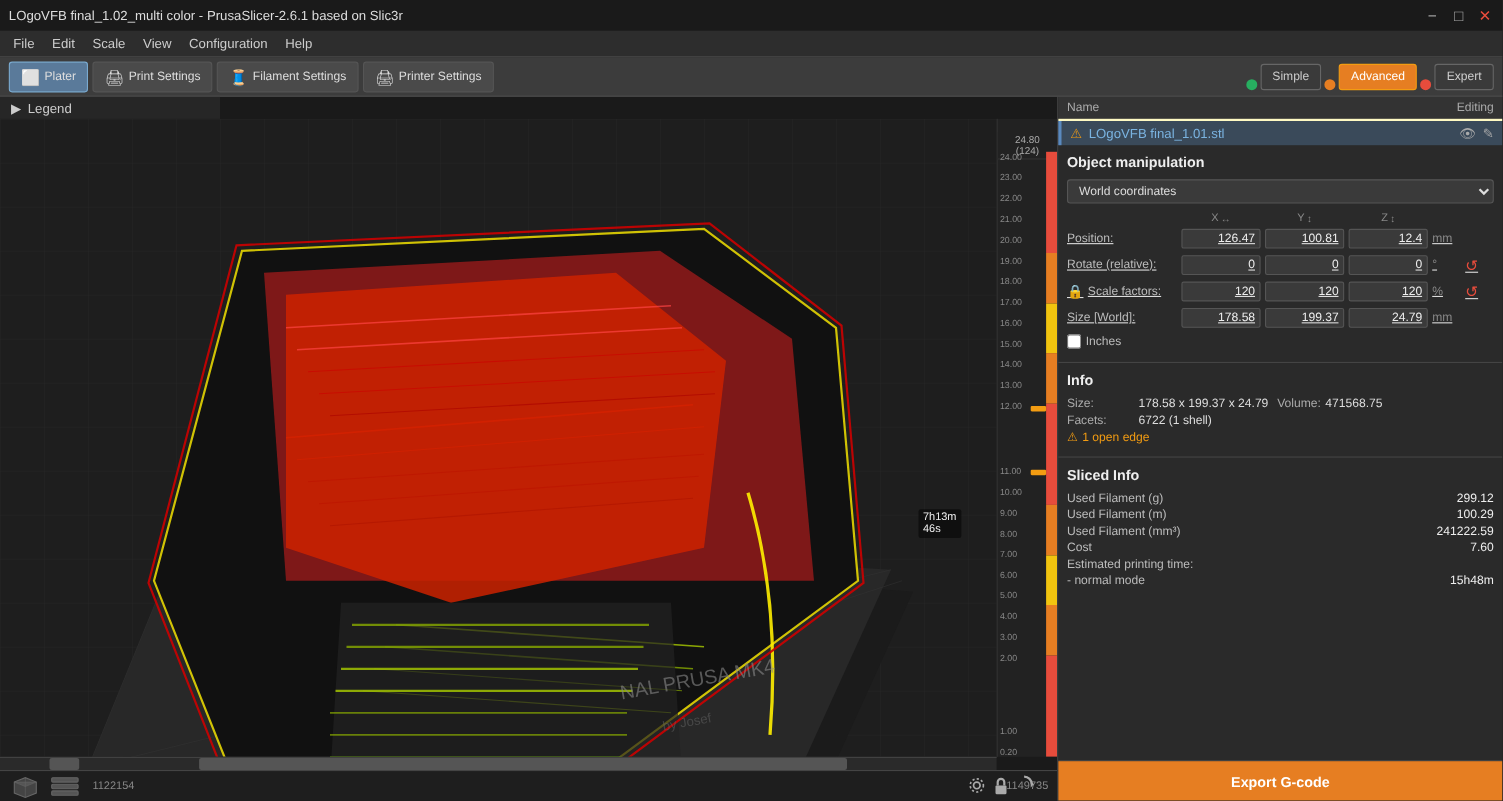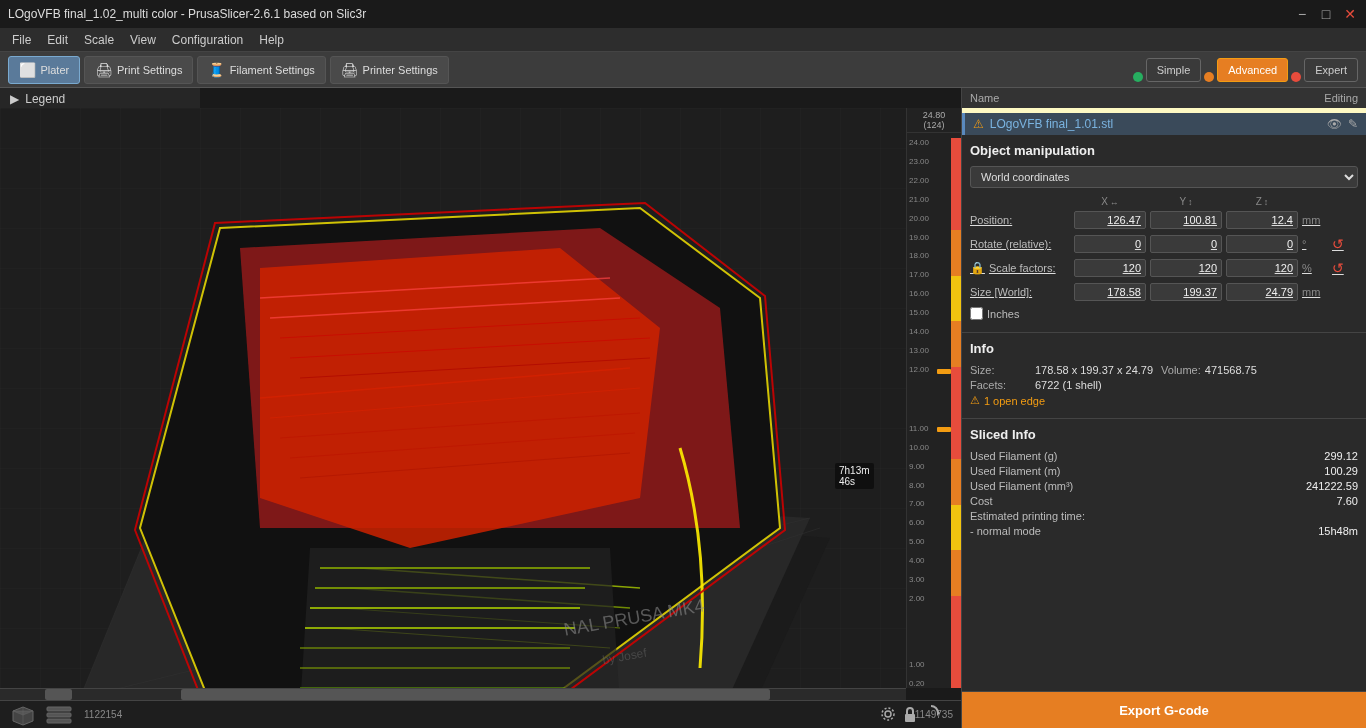--- a/index.html
+++ b/index.html
@@ -106,21 +106,21 @@
       display: flex;
       flex-direction: column;
       overflow: hidden;
     }
     #object-list-header {
       display: flex;
       background: #333;
       padding: 4px 8px;
       font-size: 11px;
       color: #aaa;
-      border-bottom: 5px solid #fef9c3;
+      border-bottom: 2px solid #fef9c3;
       justify-content: space-between;
       align-items: center;
     }
     #object-row {
       display: flex;
       align-items: center;
       padding: 4px 8px;
       background: #3a4a5a;
       border-left: 3px solid #5a8abf;
       gap: 6px;
@@ -352,21 +352,21 @@
           <polygon points="155,75 585,55 705,148 725,382 452,585 155,585 75,382" fill="none" stroke="#cc0000" stroke-width="2" opacity="0.9"></polygon>
         </g>
 
         <text x="560" y="530" fill="#888" font-size="18" font-family="Arial" transform="rotate(-10, 550, 500)" opacity="0.6">NAL PRUSA MK4</text>
         <text x="600" y="560" fill="#666" font-size="12" font-family="Arial" transform="rotate(-10, 580, 540)" opacity="0.5">by Josef</text>
       </svg>
     </div>
 
     <div style="position:absolute; right:0; top:20px; bottom:40px; width:55px; background:#222; border-left:1px solid #333; overflow:hidden;">
 
-      <div style="position:absolute; top:0; left:0; right:0; text-align:center; padding:2px; background:#222; border-bottom:1px solid #333; font-size:9px; color:#aaa;">
+      <div style="position:absolute; top:12px; left:0; right:0; text-align:center; padding:2px; background:#222; border-bottom:1px solid #333; font-size:9px; color:#aaa;">
         <div>24.80</div>
         <div>(124)</div>
       </div>
 
       <div style="position:absolute; top:30px; right:0; width:10px; bottom:0; display:flex; flex-direction:column;">
         <div style="flex:2; background:#e74c3c;"></div>
         <div style="flex:1; background:#e67e22;"></div>
         <div style="flex:1; background:#f1c40f;"></div>
         <div style="flex:1; background:#e67e22;"></div>
         <div style="flex:2; background:#e74c3c;"></div>

